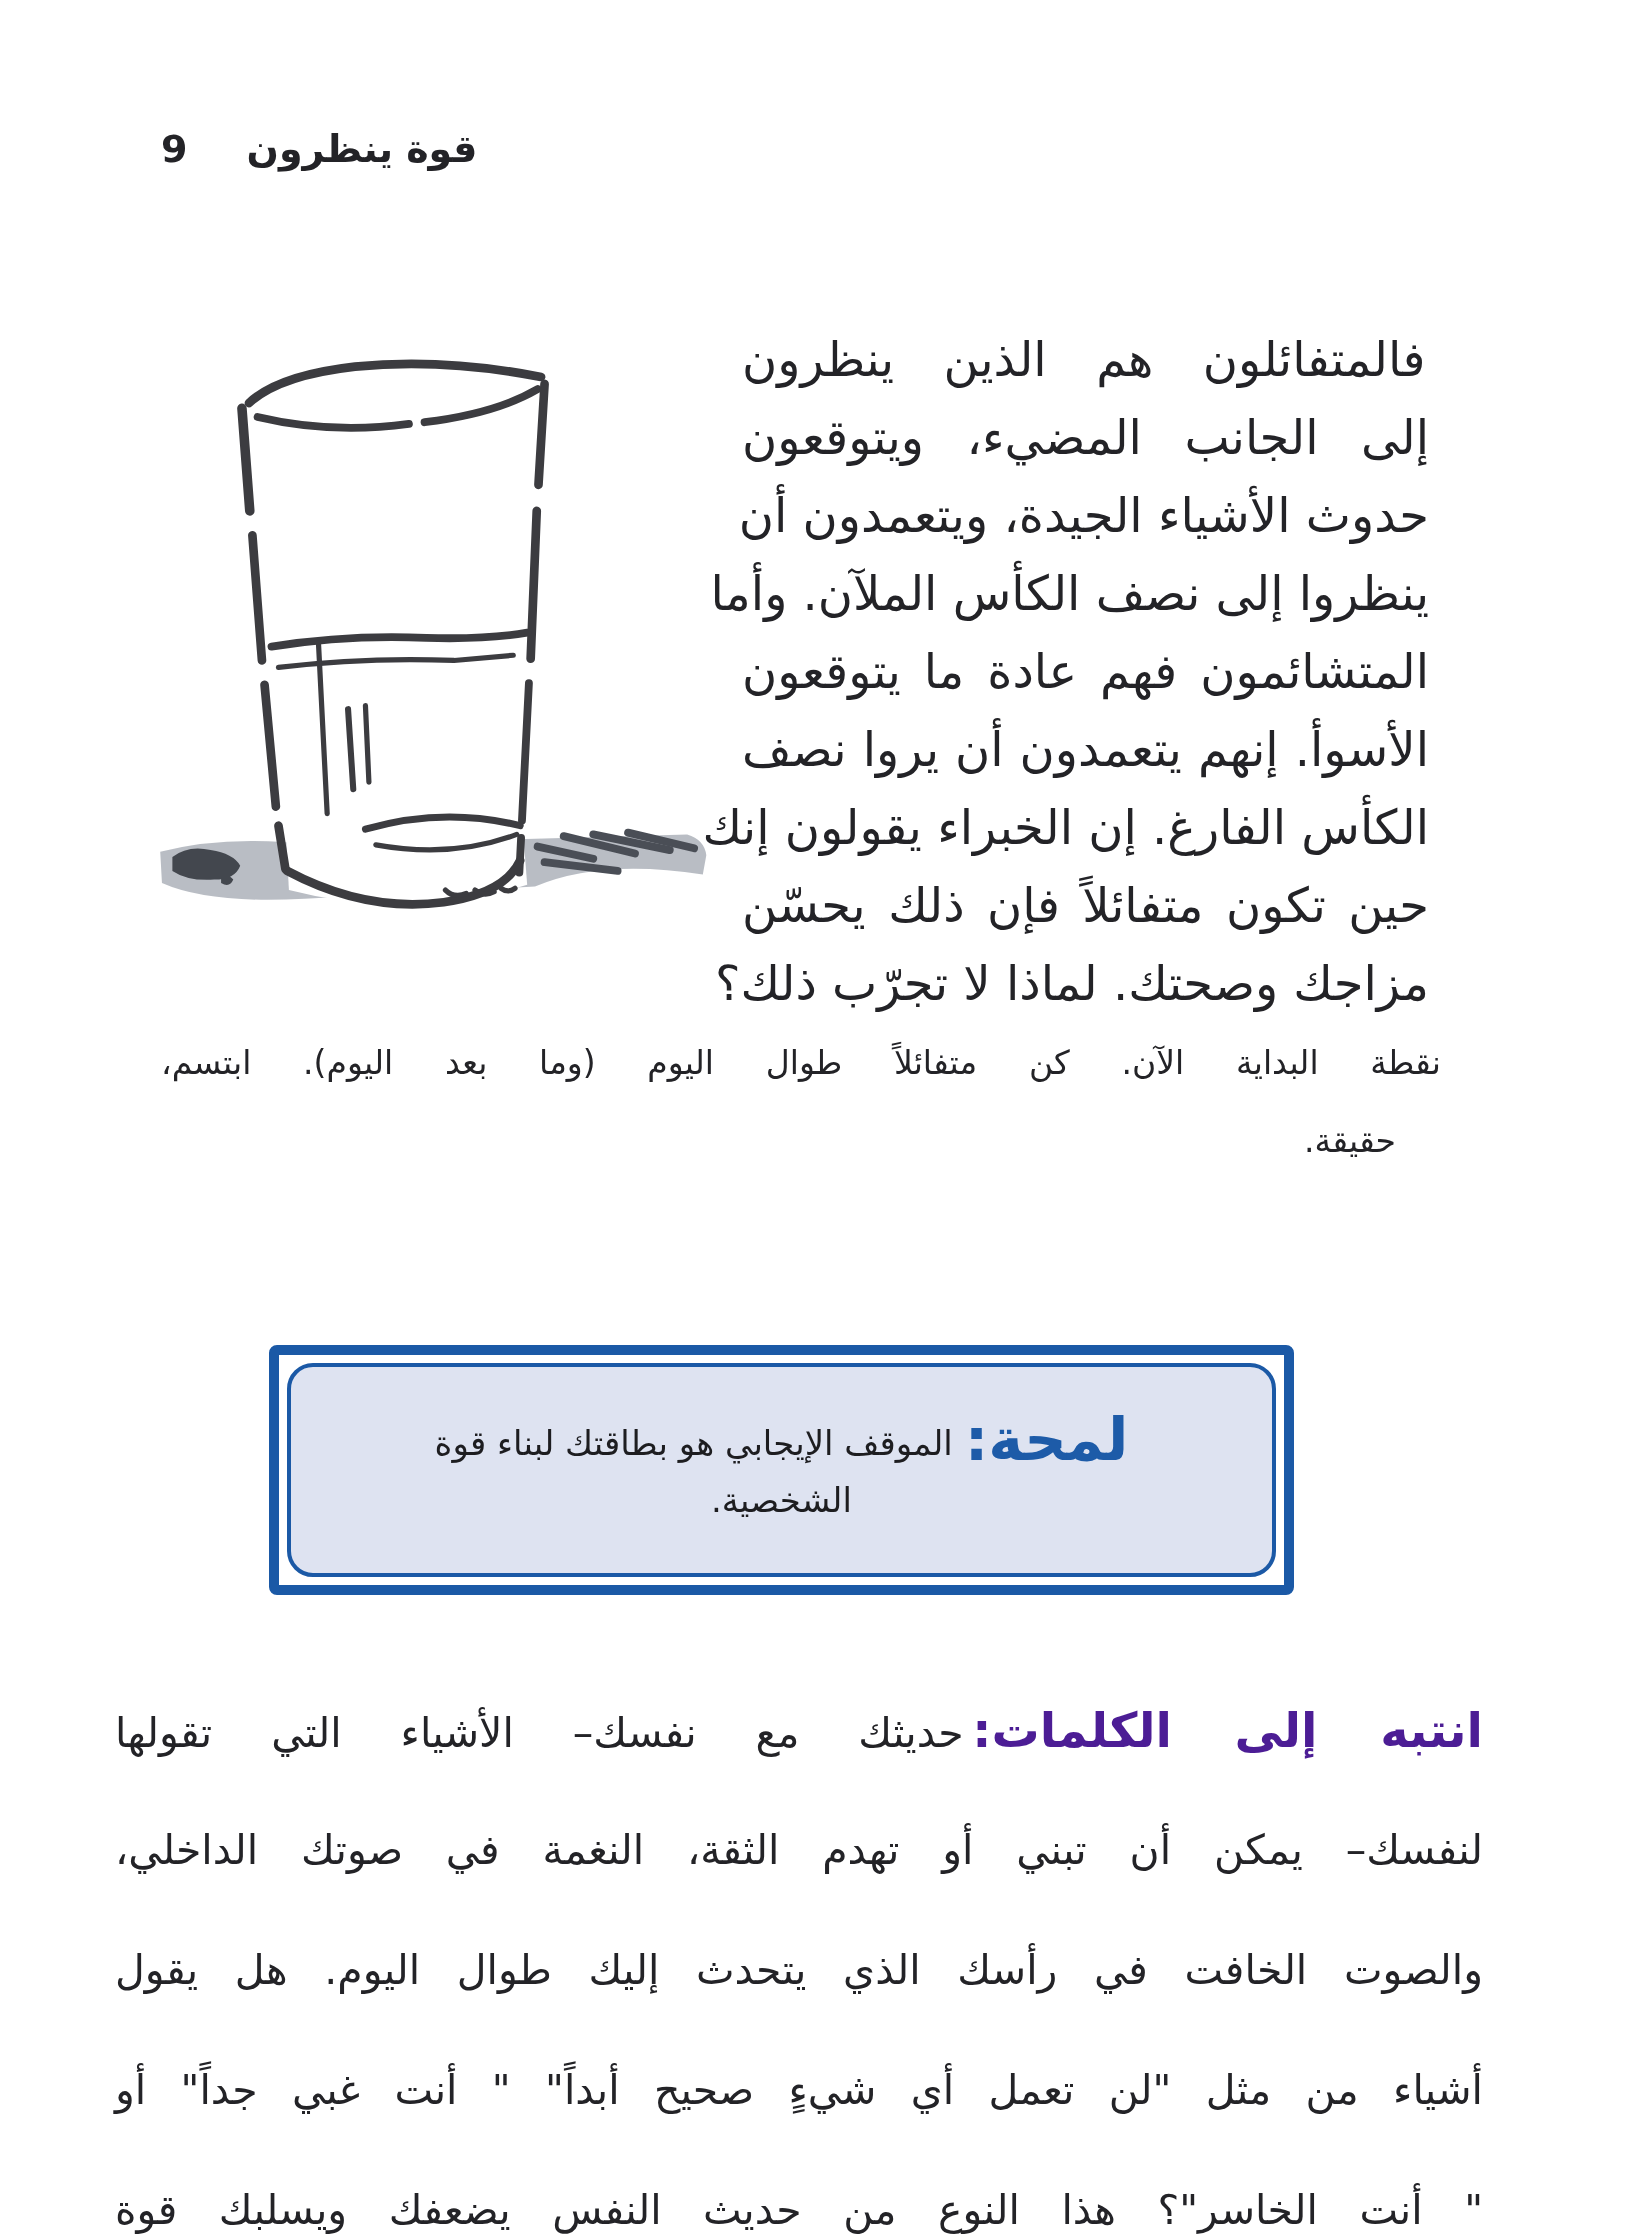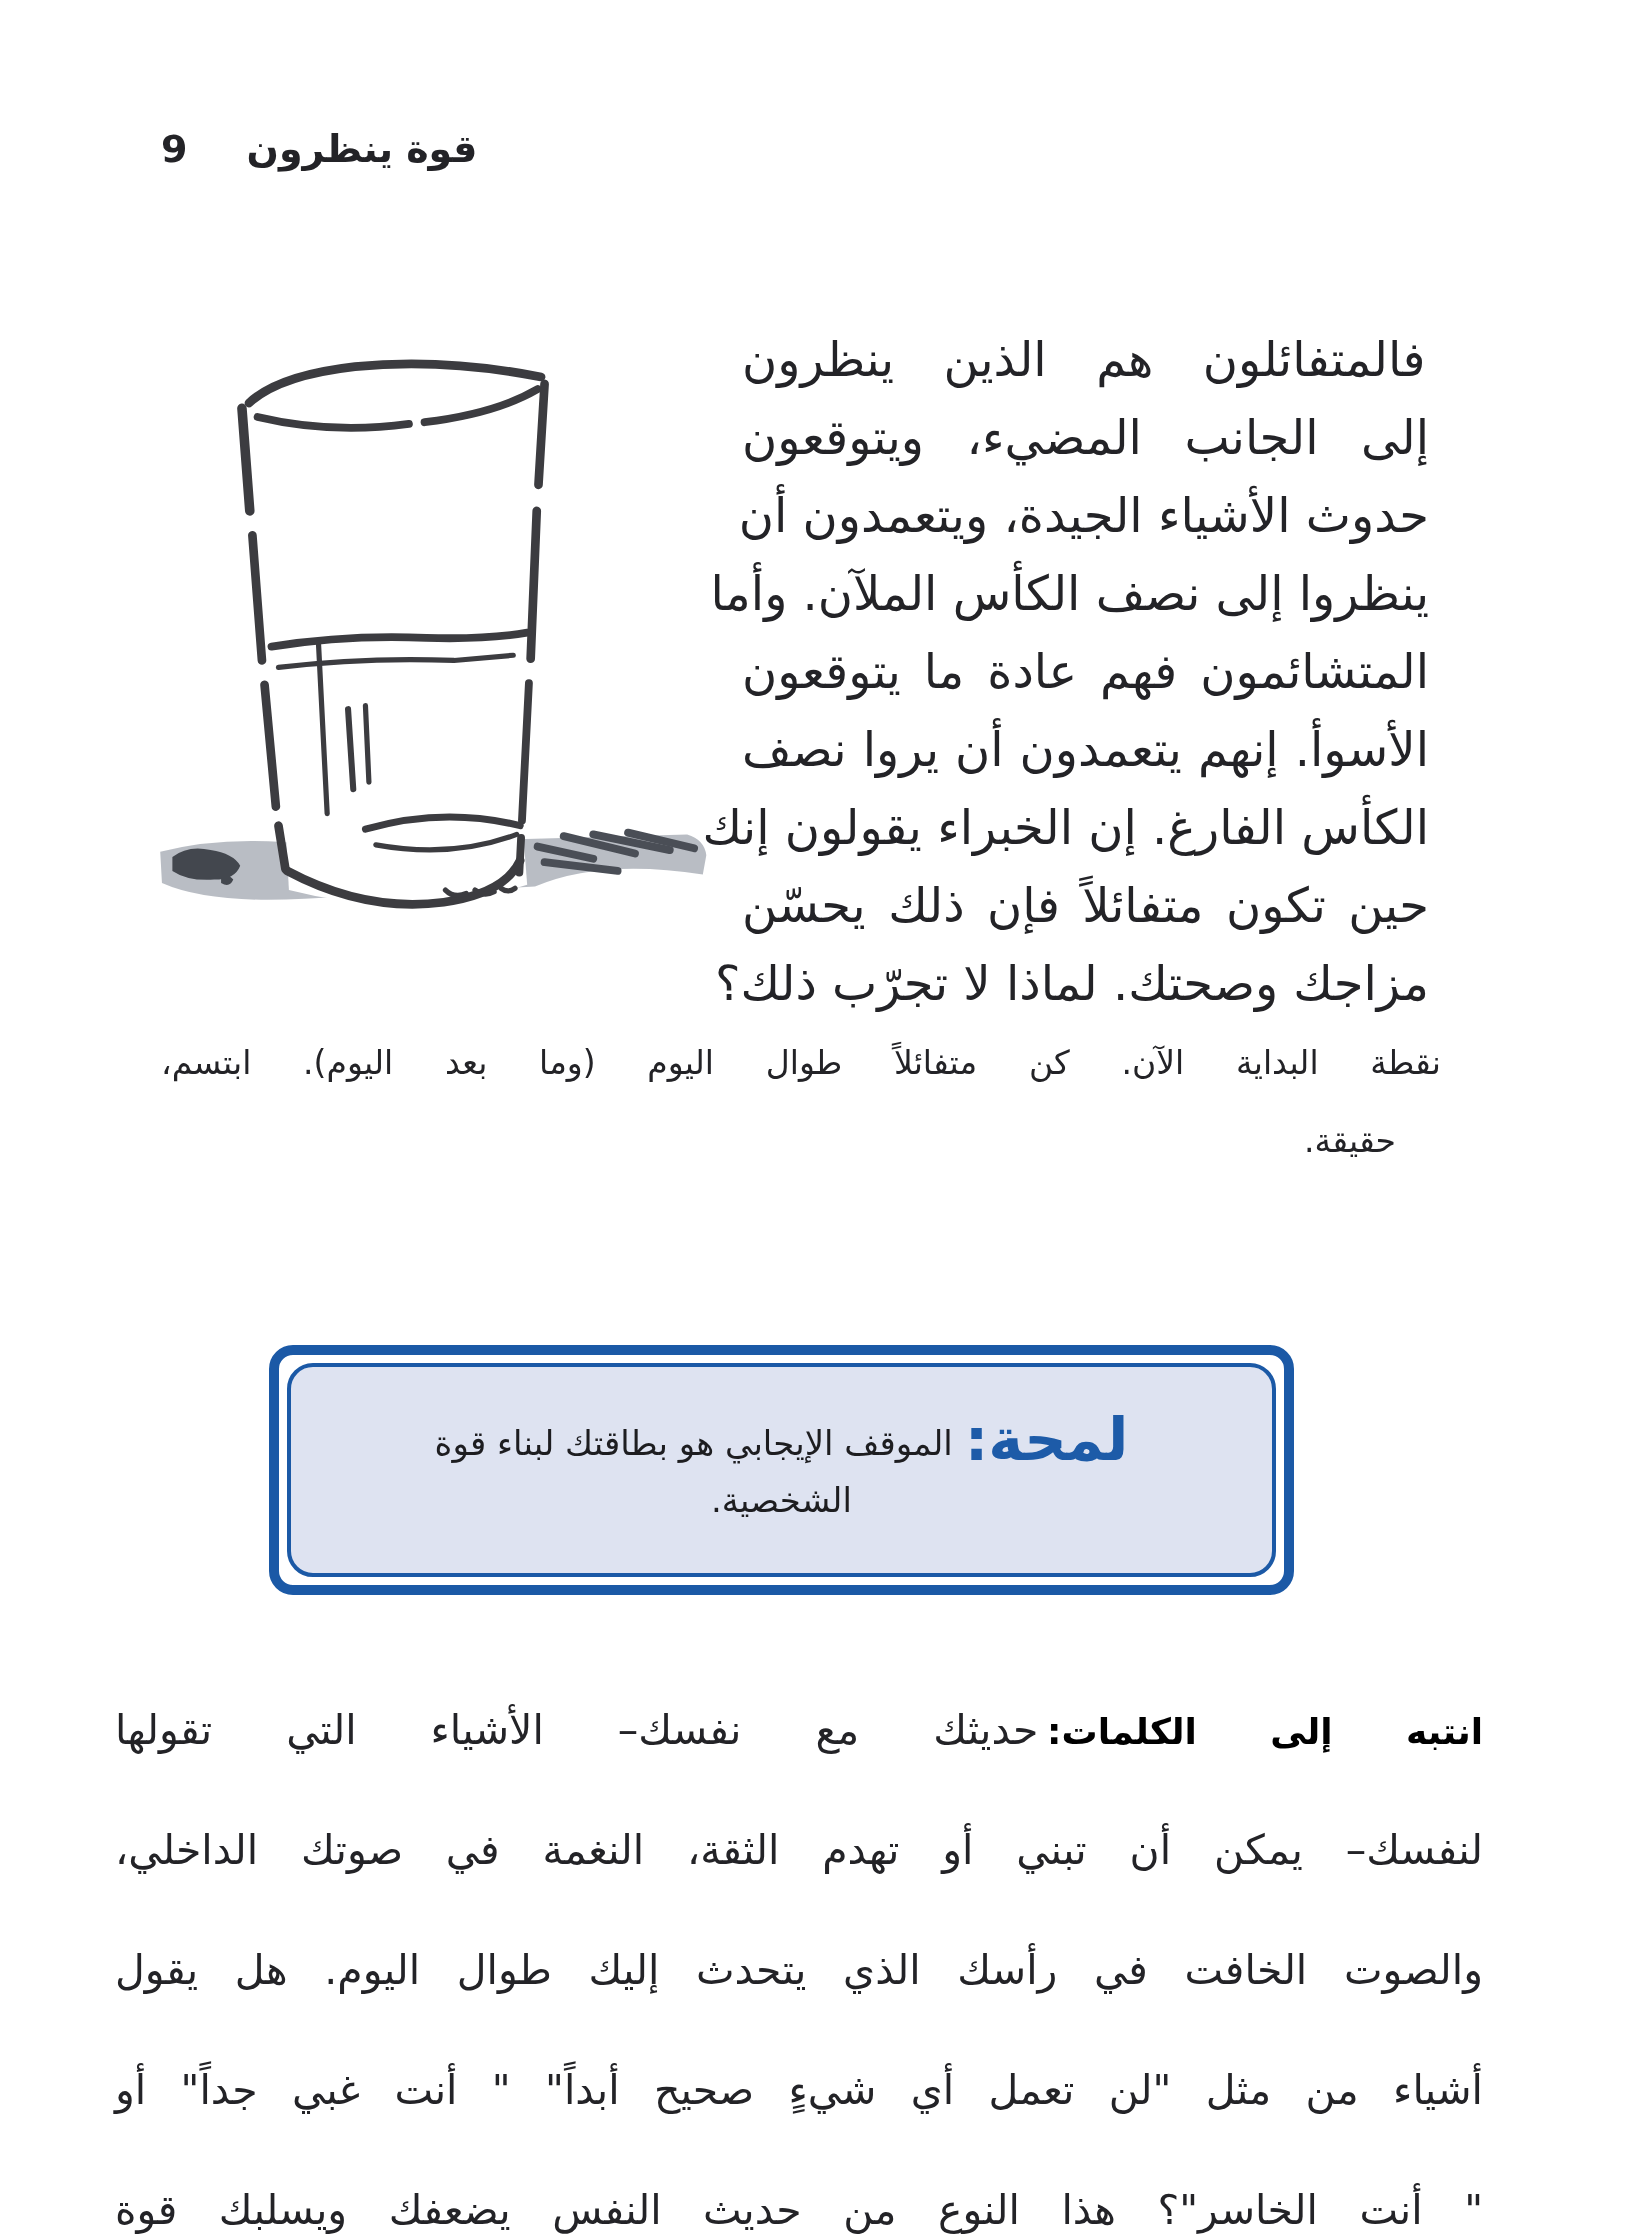--- a/index.html
+++ b/index.html
@@ -28,34 +28,34 @@
   .optimists-column .line.first { padding-right:3.5px; }
 
   
   .optimists-full { position:absolute; top:1024px; right:203px; left:161px; }
   .optimists-full .line { height:78px; line-height:78px; font-size:33px;
     direction:rtl; text-align:justify; text-align-last:justify; white-space:nowrap; }
   .optimists-full .line.last { text-align:center; text-align-last:right; padding-right:45px; }
 
   
   .hint-box { position:absolute; top:1345px; left:269px; width:1025px; height:250px;
-    background:#ffffff; border:10.4px solid #1b59a6; border-radius:24px; padding:7.8px; }
+    background:#ffffff; border:10.4px solid #1b59a6; border-radius:8px; padding:7.8px; }
   .hint-box-inner { width:100%; height:100%; background:#dee3f1;
     border:4.3px solid #1b59a6; border-radius:26px;
     display:flex; align-items:center; justify-content:center; }
   .hint-content { direction:rtl; text-align:center; max-width:730px;
     font-size:34px; line-height:57px; color:#1d1d20; }
   .hint-label { font-size:59px; font-weight:bold; color:#1d5ba8;
     vertical-align:-5.2px; letter-spacing:0; padding-left:12px; }
 
   
   .words-paragraph { position:absolute; top:1670px; right:161px; left:115px; }
   .words-paragraph .line { height:120px; line-height:120px; font-size:41px;
     direction:rtl; text-align:justify; text-align-last:justify; white-space:nowrap; }
-  .words-heading { font-size:36px; font-weight:bold; color:#000000; padding-left:8.7px; }
+  .words-heading { font-size:48px; font-weight:bold; color:#4c1d95; padding-left:8.7px; }
 </style>
 </head>
 <body>
 
 <div class="page">
 
   <div class="header">
     <span class="page-number">9</span>
     <span class="chapter-title">قوة ينظرون</span>
   </div>

